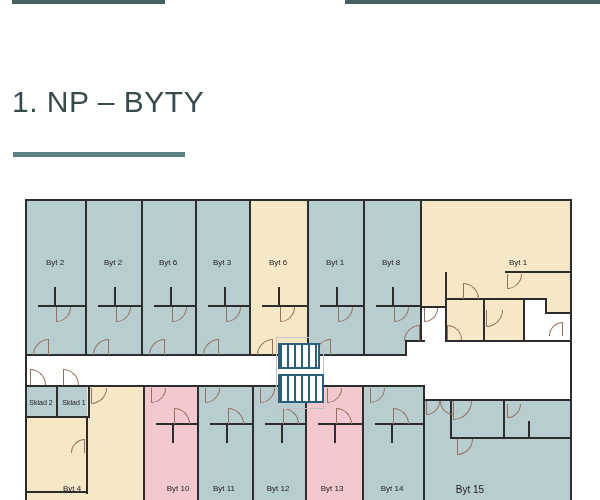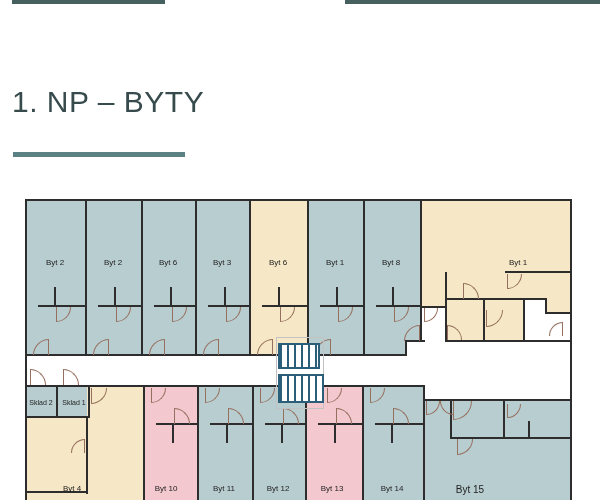--- a/index.html
+++ b/index.html
@@ -161,20 +161,20 @@
       <div class="plabel" style="left: 113px; top: 258px; font-size: 8px;">Byt 2</div>
       <div class="plabel" style="left: 168px; top: 258px; font-size: 8px;">Byt 6</div>
       <div class="plabel" style="left: 222px; top: 258px; font-size: 8px;">Byt 3</div>
       <div class="plabel" style="left: 278px; top: 258px; font-size: 8px;">Byt 6</div>
       <div class="plabel" style="left: 335px; top: 258px; font-size: 8px;">Byt 1</div>
       <div class="plabel" style="left: 391px; top: 258px; font-size: 8px;">Byt 8</div>
       <div class="plabel" style="left: 492px; top: 258px; font-size: 8px; margin-left: 26px;">Byt 1</div>
       <div class="plabel" style="left: 41px; top: 399px; font-size: 7px;">Sklad 2</div>
       <div class="plabel" style="left: 74px; top: 399px; font-size: 7px;">Sklad 1</div>
       <div class="plabel" style="left: 72px; top: 484px; font-size: 8px;">Byt 4</div>
-      <div class="plabel" style="left: 166px; top: 484px; font-size: 8px;">Byt 10</div>
+      <div class="plabel" style="left: 166px; top: 484px; font-size: 8px; padding-left: 24px;">Byt 10</div>
       <div class="plabel" style="left: 224px; top: 484px; font-size: 8px;">Byt 11</div>
       <div class="plabel" style="left: 278px; top: 484px; font-size: 8px;">Byt 12</div>
       <div class="plabel" style="left: 332px; top: 484px; font-size: 8px;">Byt 13</div>
       <div class="plabel" style="left: 392px; top: 484px; font-size: 8px;">Byt 14</div>
       <div class="plabel" style="left: 470px; top: 484px; font-size: 10px;">Byt 15</div>
     </div>
 </div>
 
 </body></html>

